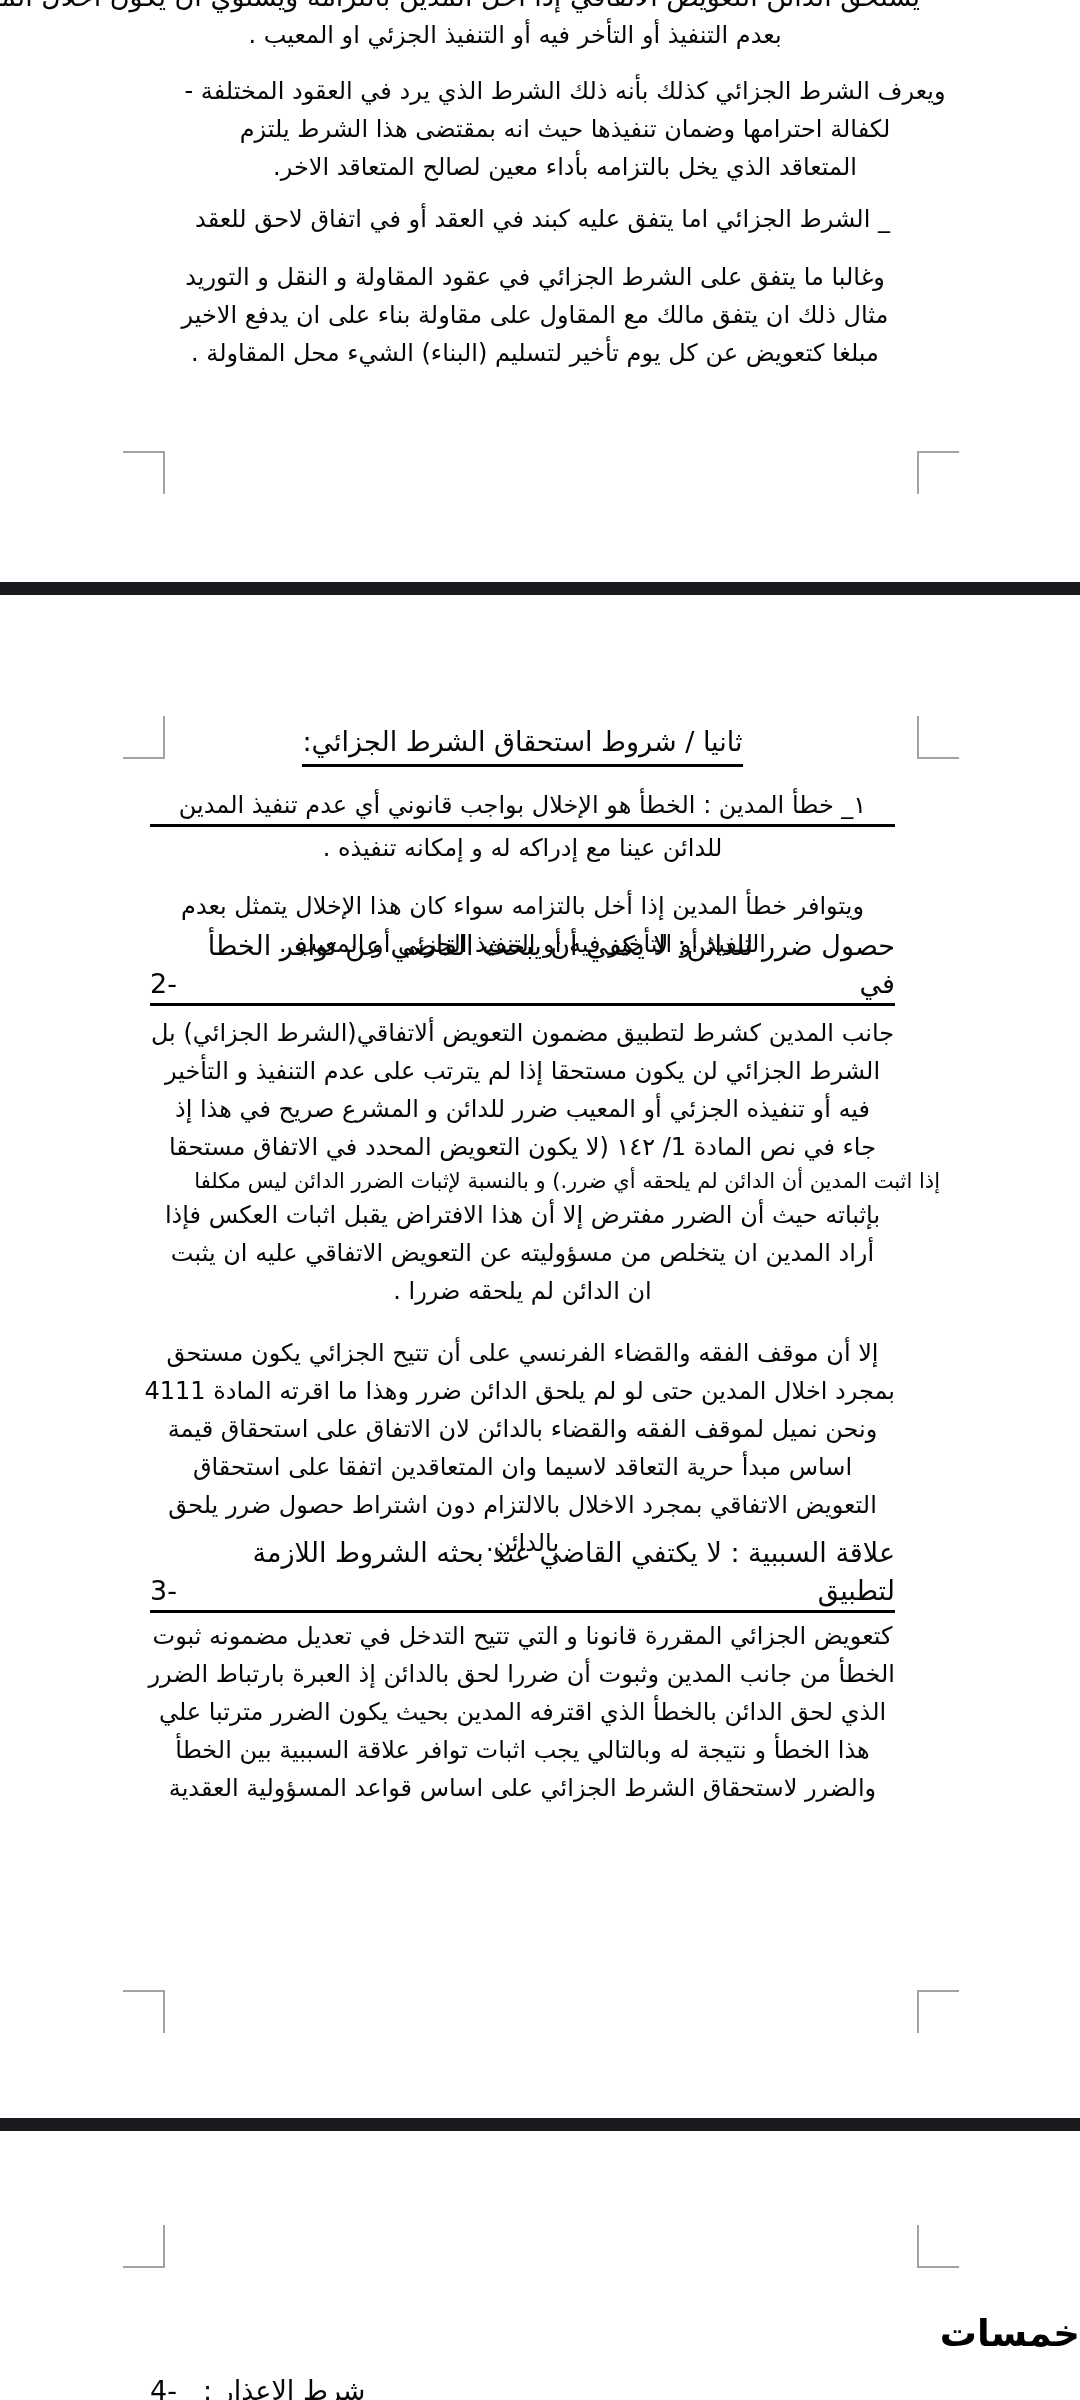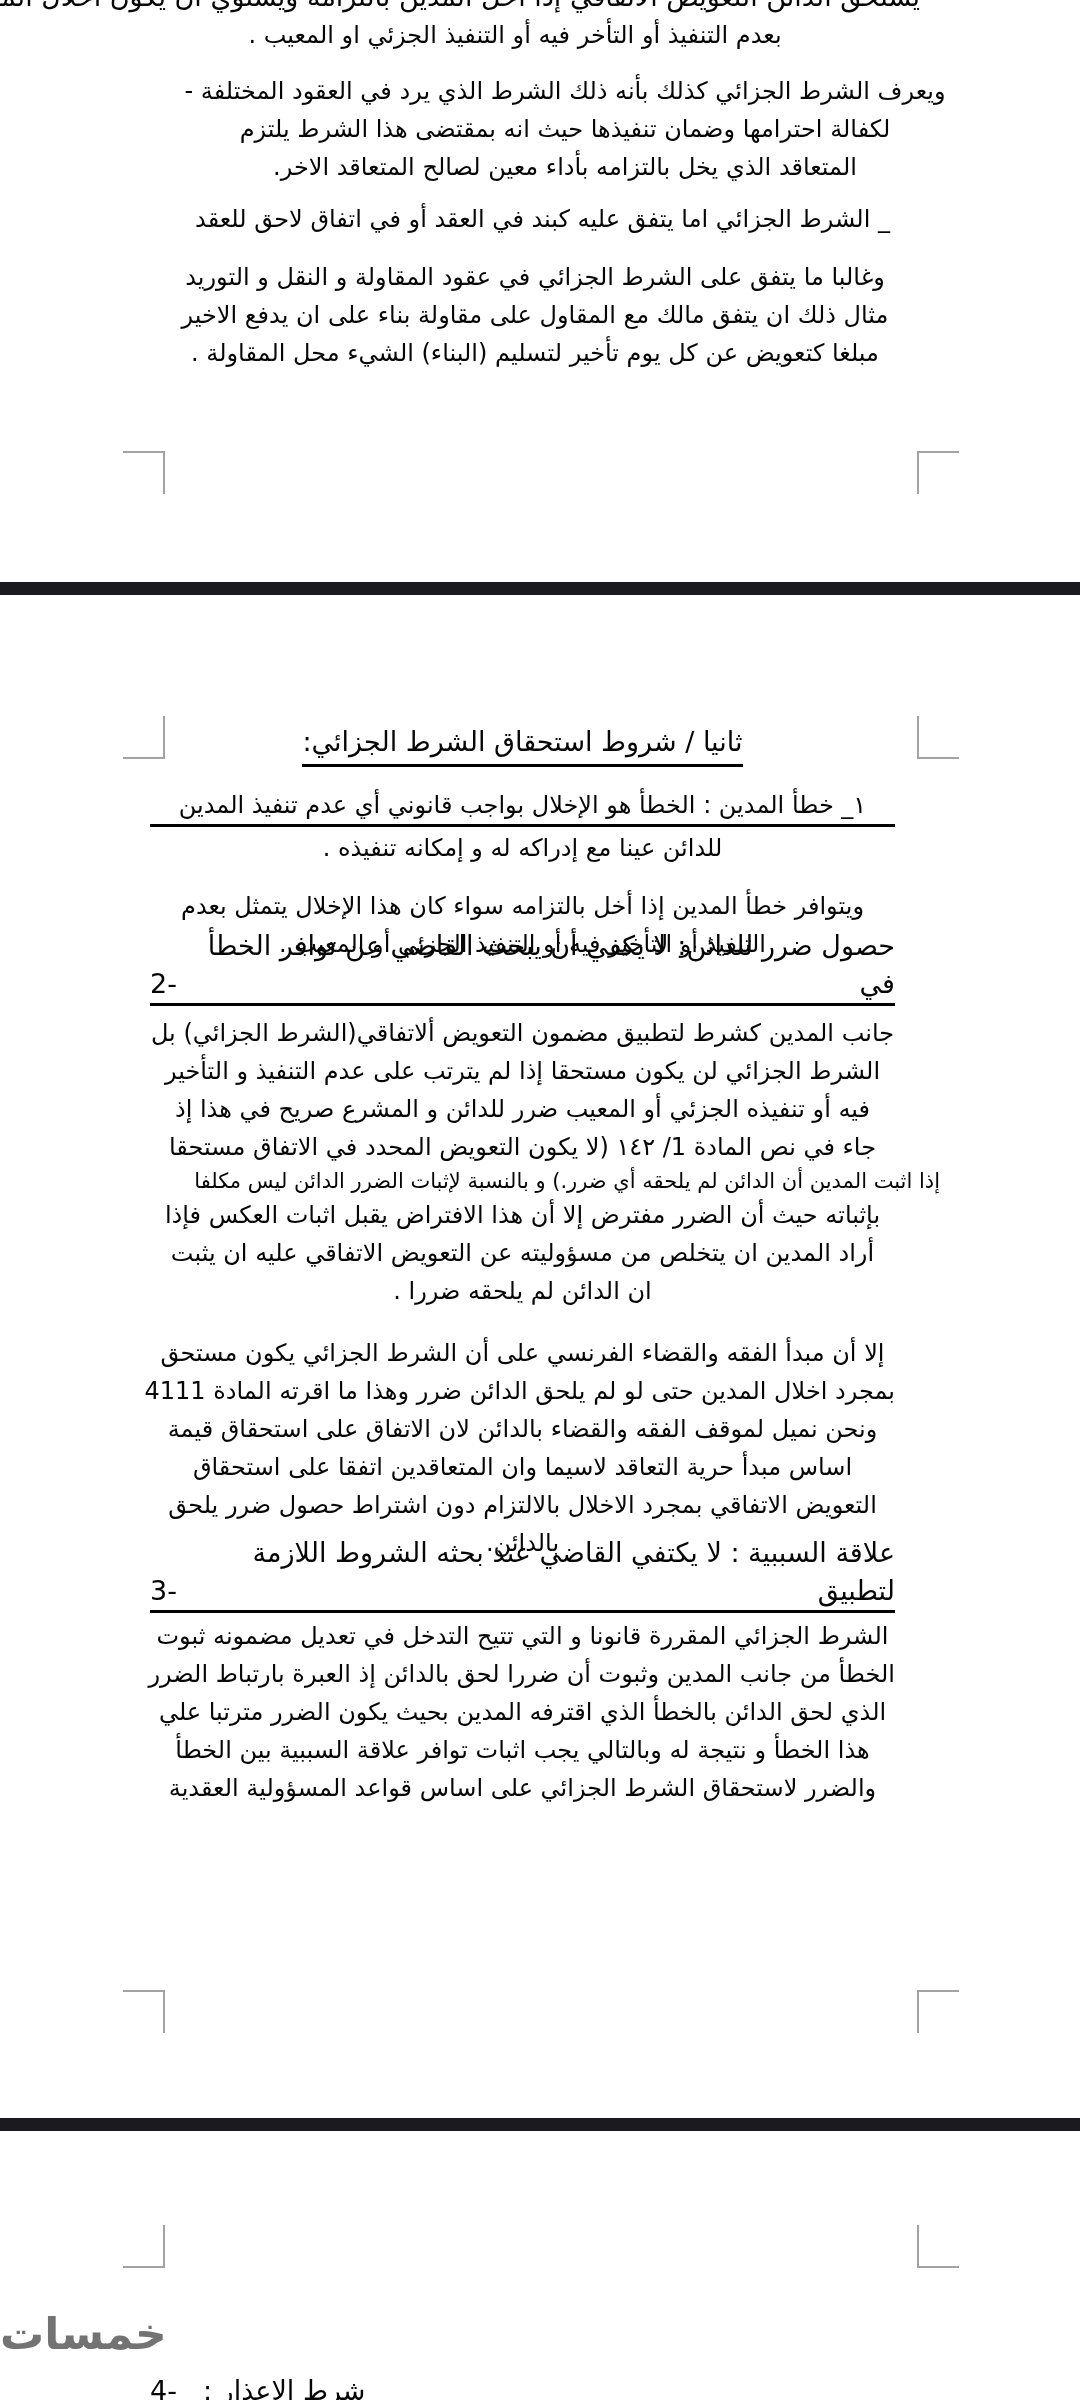--- a/index.html
+++ b/index.html
@@ -22,22 +22,22 @@
   .section-heading{direction:rtl;text-align:center;height:40px;line-height:40px;font-size:27px;}
   .section-heading .hd-text{display:inline-block;border-bottom:3px solid #000;padding-bottom:2px;}
   .item-heading-full{border-bottom:3px solid #000;}
   .num-heading{display:flex;flex-direction:row;justify-content:space-between;align-items:flex-end;
     height:38px;line-height:38px;font-size:27px;border-bottom:3px solid #000;}
   .num-heading .num{direction:ltr;}
   .num-heading .hd-text{direction:rtl;text-align:right;}
   .item4-line{display:flex;flex-direction:row;gap:26px;height:38px;line-height:38px;font-size:27px;}
   .item4-line .num{direction:ltr;}
   .item4-line .hd-text{direction:rtl;}
-  .watermark{position:absolute;left:0;right:0;text-align:left;
-    font-size:44px;line-height:44px;font-weight:bold;color:#737373;direction:rtl;}
+  .watermark{position:absolute;left:0;right:0;text-align:right;
+    font-size:37px;line-height:44px;font-weight:bold;color:#000000;direction:rtl;}
   .clip-line{height:38px;line-height:38px;font-size:27px;direction:rtl;text-align:right;white-space:nowrap;}
 </style>
 </head>
 <body>
 
 <div class="abs" style="left:170px;top:-22px;width:790px;">
   <div class="clip-line" style="padding-right:40px;">يستحق الدائن التعويض الاتفاقي إذا أخل المدين بالتزامه ويستوي ان يكون اخلال المدين</div>
   <div class="par" style="padding-right:100px;">
       <div class="ln" dir="rtl">بعدم التنفيذ أو التأخر فيه أو التنفيذ الجزئي او المعيب .</div>
     </div>
@@ -91,34 +91,34 @@
       <div class="ln" dir="rtl">جاء في نص المادة ⁦١٤٢ /1⁩ (لا  يكون التعويض المحدد في الاتفاق مستحقا</div>
     </div>
   <div class="ln-small">إذا اثبت المدين أن الدائن لم يلحقه أي ضرر.) و بالنسبة لإثبات الضرر  الدائن ليس مكلفا</div>
   <div class="par">
       <div class="ln" dir="rtl">بإثباته حيث أن الضرر مفترض إلا أن هذا الافتراض يقبل اثبات العكس   فإذا</div>
       <div class="ln" dir="rtl">أراد المدين ان يتخلص من مسؤوليته عن التعويض الاتفاقي عليه ان يثبت</div>
       <div class="ln" dir="rtl">ان الدائن لم يلحقه ضررا .</div>
     </div>
 
   <div class="par" style="margin-top:24px;">
-      <div class="ln" dir="rtl">إلا أن مبدأ الفقه والقضاء الفرنسي على أن الشرط الجزائي يكون مستحق</div>
+      <div class="ln" dir="rtl">إلا أن موقف الفقه والقضاء الفرنسي على أن تتيح الجزائي يكون مستحق</div>
       <div class="ln" dir="rtl">بمجرد اخلال المدين حتى لو لم يلحق الدائن ضرر وهذا ما اقرته المادة 4111</div>
       <div class="ln" dir="rtl">ونحن نميل لموقف الفقه والقضاء بالدائن لان الاتفاق على استحقاق قيمة</div>
       <div class="ln" dir="rtl">اساس مبدأ حرية التعاقد لاسيما وان المتعاقدين اتفقا على استحقاق</div>
       <div class="ln" dir="rtl">التعويض الاتفاقي بمجرد الاخلال بالالتزام دون اشتراط حصول ضرر يلحق</div>
       <div class="ln" dir="rtl">بالدائن.</div>
     </div>
 
   <div class="num-heading" style="margin-top:10px;">
     <span class="num">3-</span>
     <span class="hd-text">علاقة السببية : لا يكتفي القاضي عند بحثه  الشروط اللازمة لتطبيق</span>
   </div>
   <div class="par" style="margin-top:4px;">
-      <div class="ln" dir="rtl">الشرط الجزائي المقررة قانونا و التي تتيح التدخل في تعديل مضمونه ثبوت</div>
+      <div class="ln" dir="rtl">كتعويض الجزائي المقررة قانونا و التي تتيح التدخل في تعديل مضمونه ثبوت</div>
       <div class="ln" dir="rtl">الخطأ من جانب المدين وثبوت أن ضررا لحق بالدائن إذ العبرة بارتباط الضرر</div>
       <div class="ln" dir="rtl">الذي لحق الدائن بالخطأ  الذي اقترفه المدين بحيث يكون الضرر مترتبا علي</div>
       <div class="ln" dir="rtl">هذا الخطأ و نتيجة له وبالتالي يجب اثبات توافر علاقة السببية بين الخطأ</div>
       <div class="ln" dir="rtl">والضرر لاستحقاق الشرط الجزائي على اساس قواعد المسؤولية العقدية</div>
     </div>
 
 </div>
 
 <div class="mark bl" style="left:123px;top:1990px;"></div>
 <div class="mark br" style="left:917px;top:1990px;"></div>

